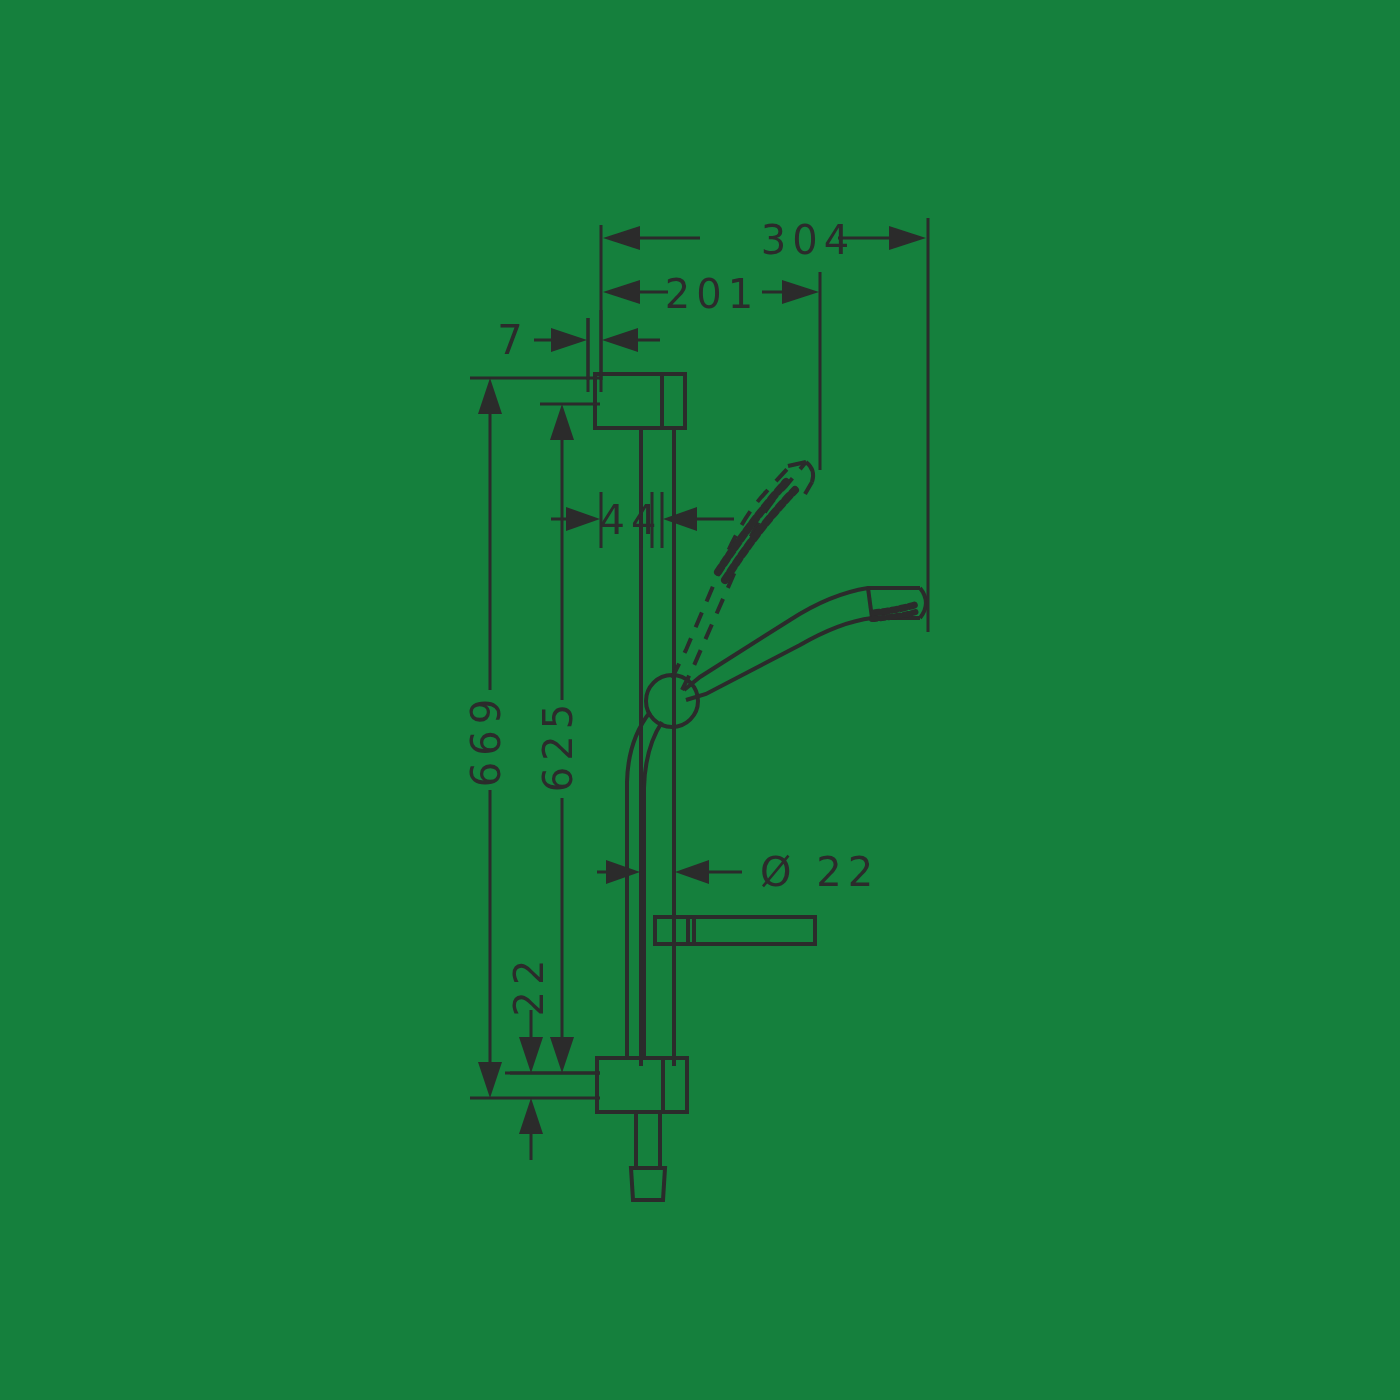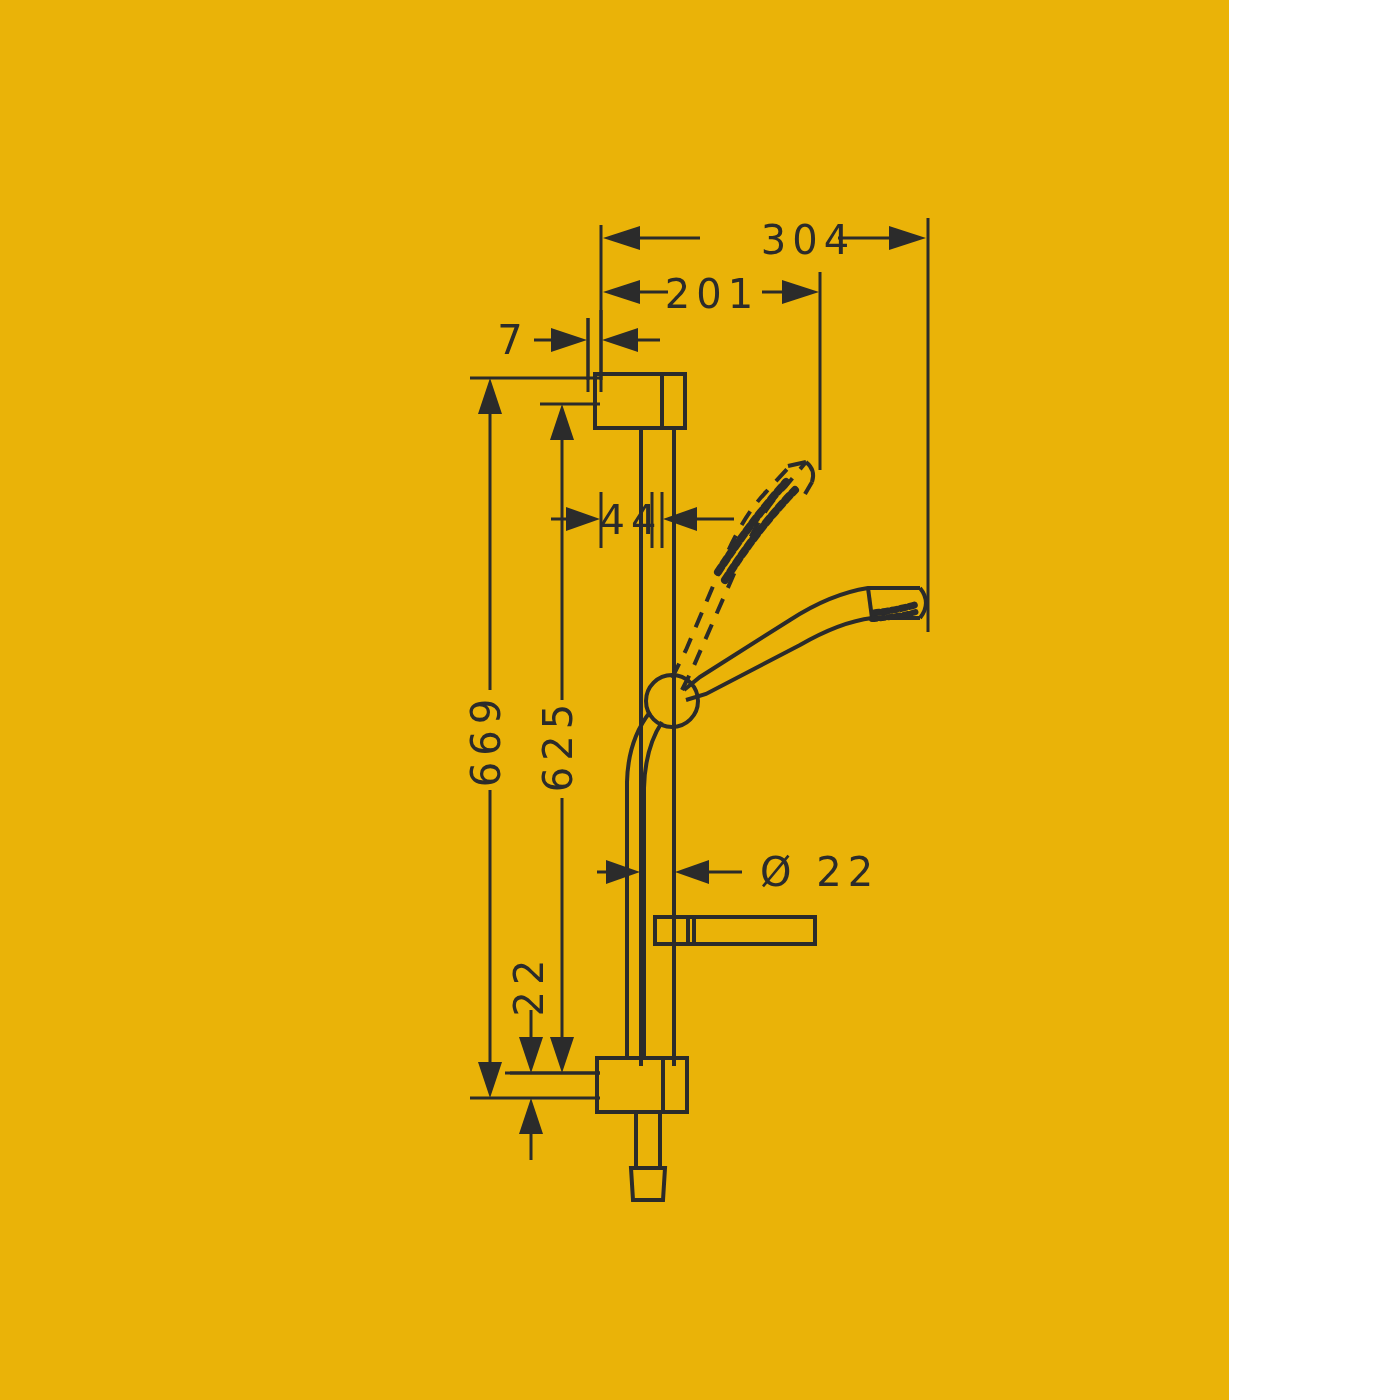--- a/index.html
+++ b/index.html
@@ -8,23 +8,23 @@
     background: #ffffff;
   }
   body {
     width: 1400px;
     height: 1400px;
     font-family: "DejaVu Sans", "Liberation Sans", sans-serif;
     overflow: hidden;
   }
   #stage {
     position: relative;
-    width: 1229px;
+    width: 1400px;
     height: 1400px;
-    background: #eab308;
+    background: #15803d;
   }
   #drawing {
     position: absolute;
     left: 0;
     top: 0;
     width: 1400px;
     height: 1400px;
   }
   .dimtext {
     font-family: "DejaVu Sans", "Liberation Sans", sans-serif;

